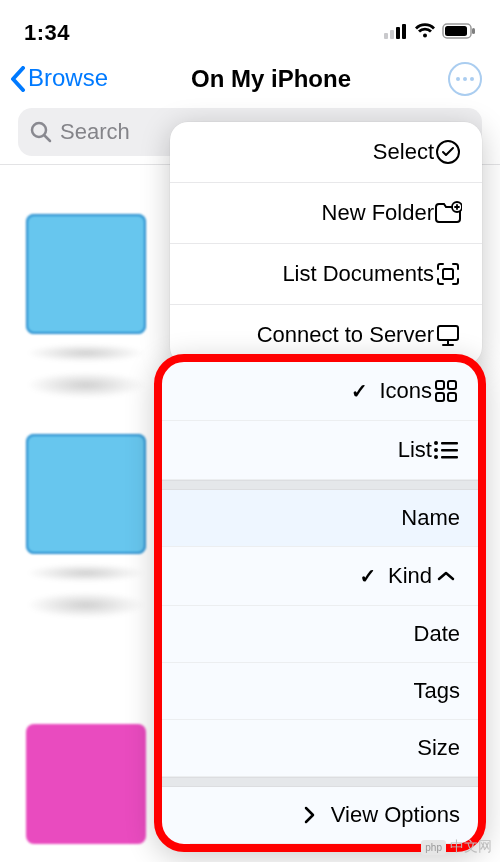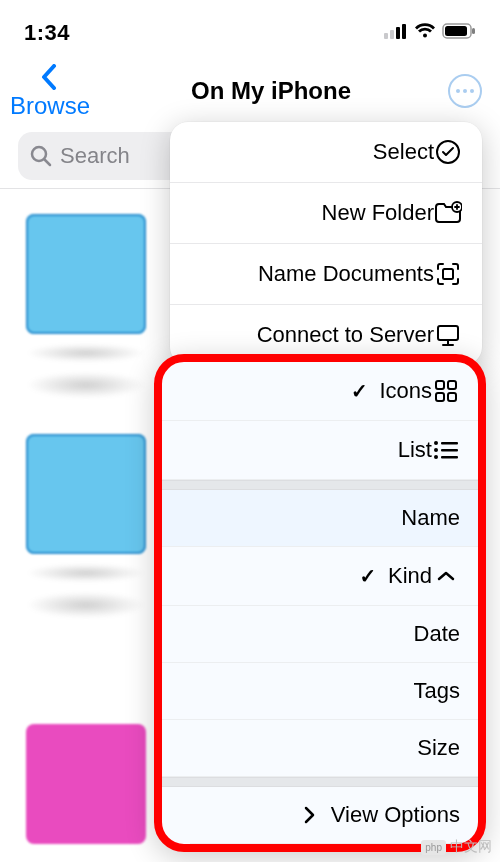--- a/index.html
+++ b/index.html
@@ -5,21 +5,21 @@
   * { box-sizing: border-box; margin: 0; padding: 0; -webkit-font-smoothing: antialiased; }
   html, body { width: 500px; height: 862px; overflow: hidden; font-family: -apple-system, "SF Pro Text", Helvetica, Arial, sans-serif; background: #fff; }
 
   
   .status-bar { display:flex; justify-content:space-between; align-items:center; padding: 20px 24px 4px 24px; height: 50px; }
   .status-time { font-size: 22px; font-weight: 700; letter-spacing: 0.5px; }
   .status-right { display:flex; align-items:center; gap:6px; }
 
   
   .nav-bar { display:flex; align-items:center; padding: 12px 18px 12px 10px; position:relative; }
-  .back-btn { display:flex; align-items:center; color:#007aff; font-size:24px; gap:0;flex-direction:column; }
+  .back-btn { display:flex; color:#007aff; font-size:24px; gap:0; }
   .back-chevron { width:18px; height:30px; display:flex; align-items:center; }
   .nav-title { position:absolute; left:0; right:0; text-align:center; font-size:24px; font-weight:700; pointer-events:none;margin-left:42px; }
   .more-btn { margin-left:auto; width:34px; height:34px; border:2px solid #aacdf0; border-radius:50%; display:flex; align-items:center; justify-content:center; }
   .more-dots { display:flex; gap:3px; }
   .more-dots span { width:4px; height:4px; border-radius:50%; background:#aacdf0; }
 
   
   .search-wrap { padding: 0 18px 8px 18px; }
   .search-field { background:#eeeef0; border-radius:14px; height:48px; display:flex; align-items:center; padding:0 12px; color:#848489; font-size:22px; }
   .search-field svg { margin-right:8px; flex-shrink:0; }
@@ -137,21 +137,21 @@
     <span>New Folder</span>
     <span class="ico">
       <svg width="28" height="24" viewBox="0 0 28 24">
           <path d="M2 6a3 3 0 013-3h5l2 3h11a3 3 0 013 3v9a3 3 0 01-3 3H5a3 3 0 01-3-3z" stroke="#000" stroke-width="2" fill="none"></path>
           <circle cx="23" cy="6" r="5" fill="#fff" stroke="#000" stroke-width="1.8"></circle>
           <path d="M23 4v4M21 6h4" stroke="#000" stroke-width="1.8" stroke-linecap="round"></path>
         </svg>
     </span>
   </div>
   <div class="menu-item">
-    <span>Name Documents</span>
+    <span>List Documents</span>
     <span class="ico">
       <svg width="26" height="26" viewBox="0 0 26 26">
           <path d="M3 8V5a2 2 0 012-2h3M23 8V5a2 2 0 00-2-2h-3M3 18v3a2 2 0 002 2h3M23 18v3a2 2 0 01-2 2h-3" stroke="#000" stroke-width="2" fill="none" stroke-linecap="round"></path>
           <rect x="8" y="8" width="10" height="10" rx="1.5" stroke="#000" stroke-width="2" fill="none"></rect>
         </svg>
     </span>
   </div>
   <div class="menu-item">
     <span>Connect to Server</span>
     <span class="ico">

